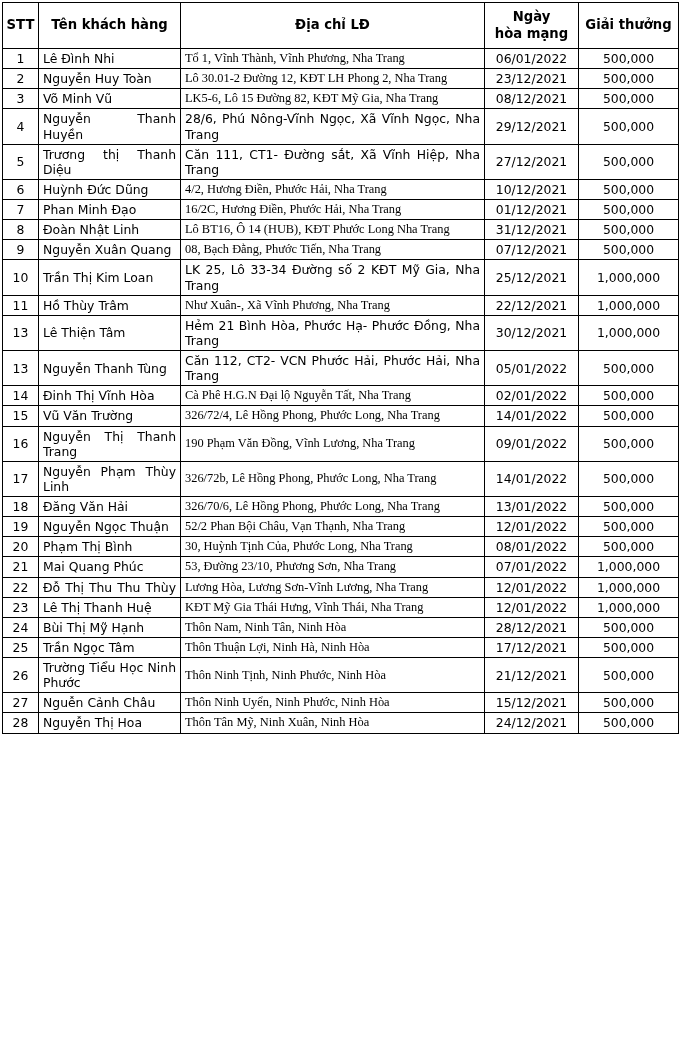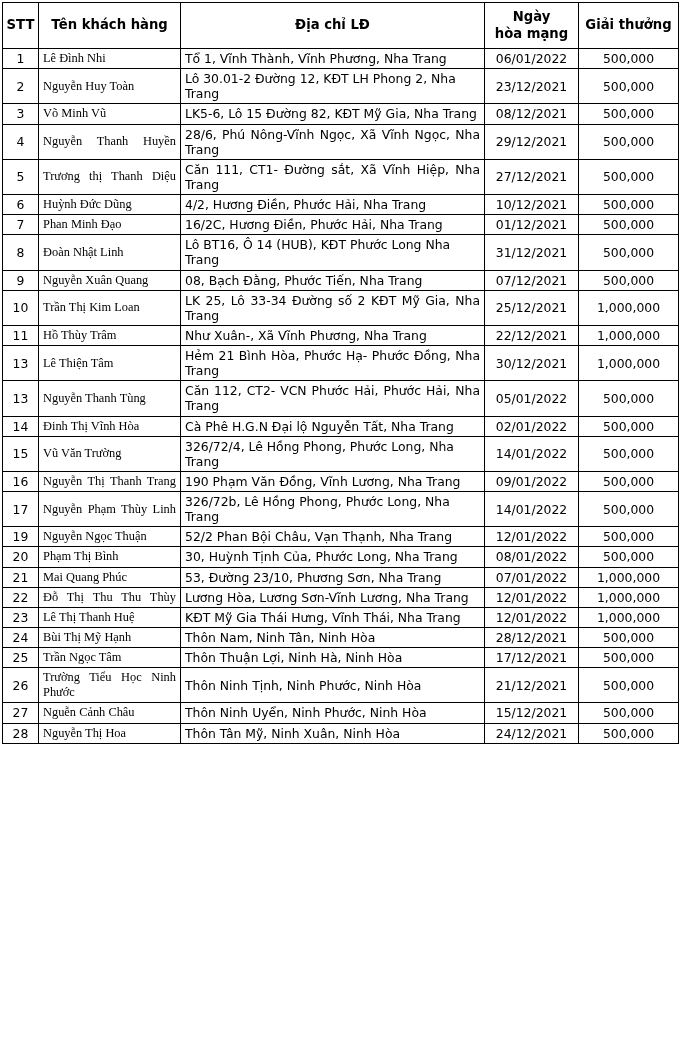--- a/index.html
+++ b/index.html
@@ -48,33 +48,33 @@
     padding: 6px 3px;
     line-height: 1.25;
   }
   td.cell-stt {
     text-align: center;
   }
   td.cell-name {
     text-align: justify;
     text-align-last: justify;
     hyphens: none;
-    font-family: Liberation Serif, serif;
   }
   td.cell-name.single {
     text-align: left;
     text-align-last: left;
   }
   td.cell-addr {
     text-align: justify;
     text-align-last: left;
   }
   td.cell-addr.single {
     text-align: left;
     text-align-last: left;
+    font-family: Liberation Serif, serif;
   }
   td.cell-date,
   td.cell-prize {
     text-align: center;
     white-space: nowrap;
   }
 </style>
 </head>
 <body>
 
@@ -213,20 +213,27 @@
           <td class="cell-prize">500,000</td>
         </tr>
         <tr>
           <td class="cell-stt">17</td>
           <td class="cell-name">Nguyễn Phạm Thùy Linh</td>
           <td class="cell-addr single">326/72b, Lê Hồng Phong, Phước Long, Nha Trang</td>
           <td class="cell-date">14/01/2022</td>
           <td class="cell-prize">500,000</td>
         </tr>
         <tr>
+          <td class="cell-stt">18</td>
+          <td class="cell-name single">Đăng Văn Hải</td>
+          <td class="cell-addr single">326/70/6, Lê Hồng Phong, Phước Long, Nha Trang</td>
+          <td class="cell-date">13/01/2022</td>
+          <td class="cell-prize">500,000</td>
+        </tr>
+        <tr>
           <td class="cell-stt">19</td>
           <td class="cell-name single">Nguyễn Ngọc Thuận</td>
           <td class="cell-addr single">52/2 Phan Bội Châu, Vạn Thạnh, Nha Trang</td>
           <td class="cell-date">12/01/2022</td>
           <td class="cell-prize">500,000</td>
         </tr>
         <tr>
           <td class="cell-stt">20</td>
           <td class="cell-name single">Phạm Thị Bình</td>
           <td class="cell-addr single">30, Huỳnh Tịnh Của, Phước Long, Nha Trang</td>

